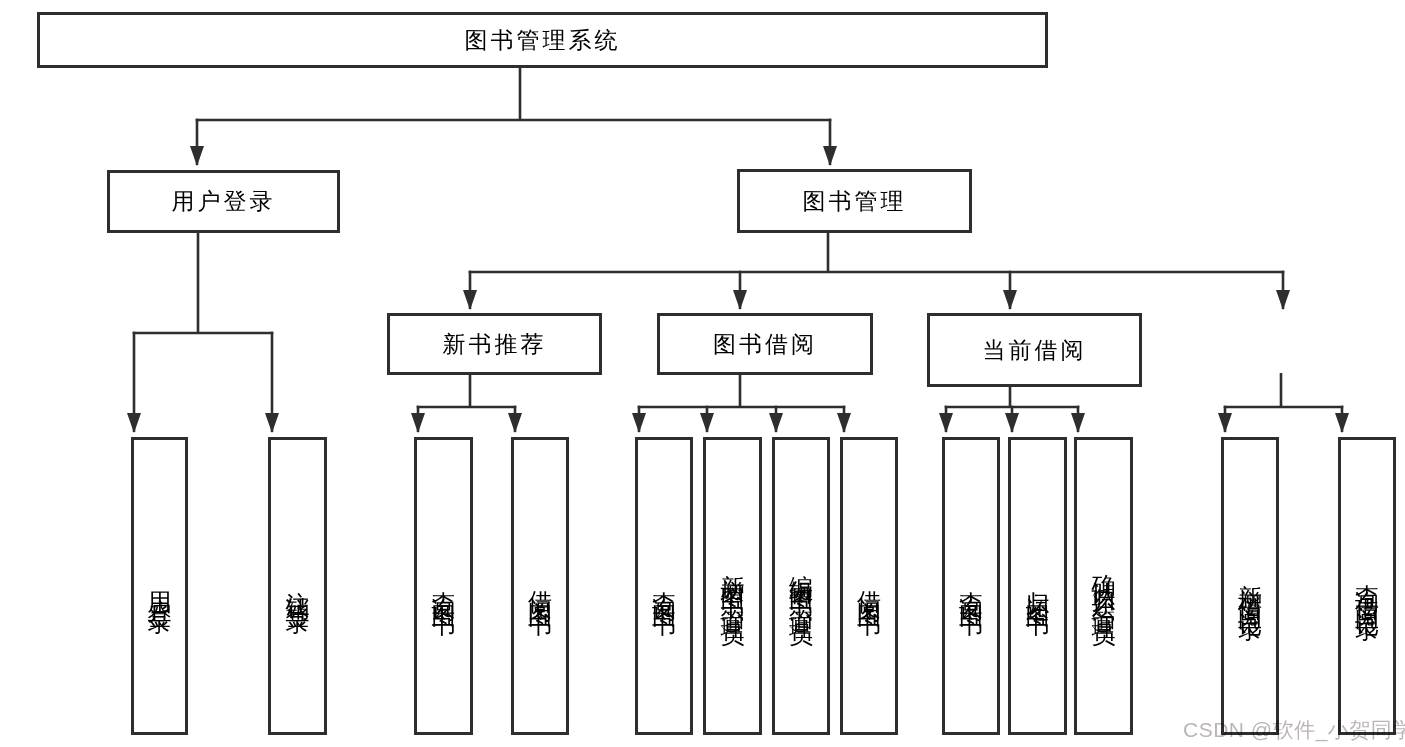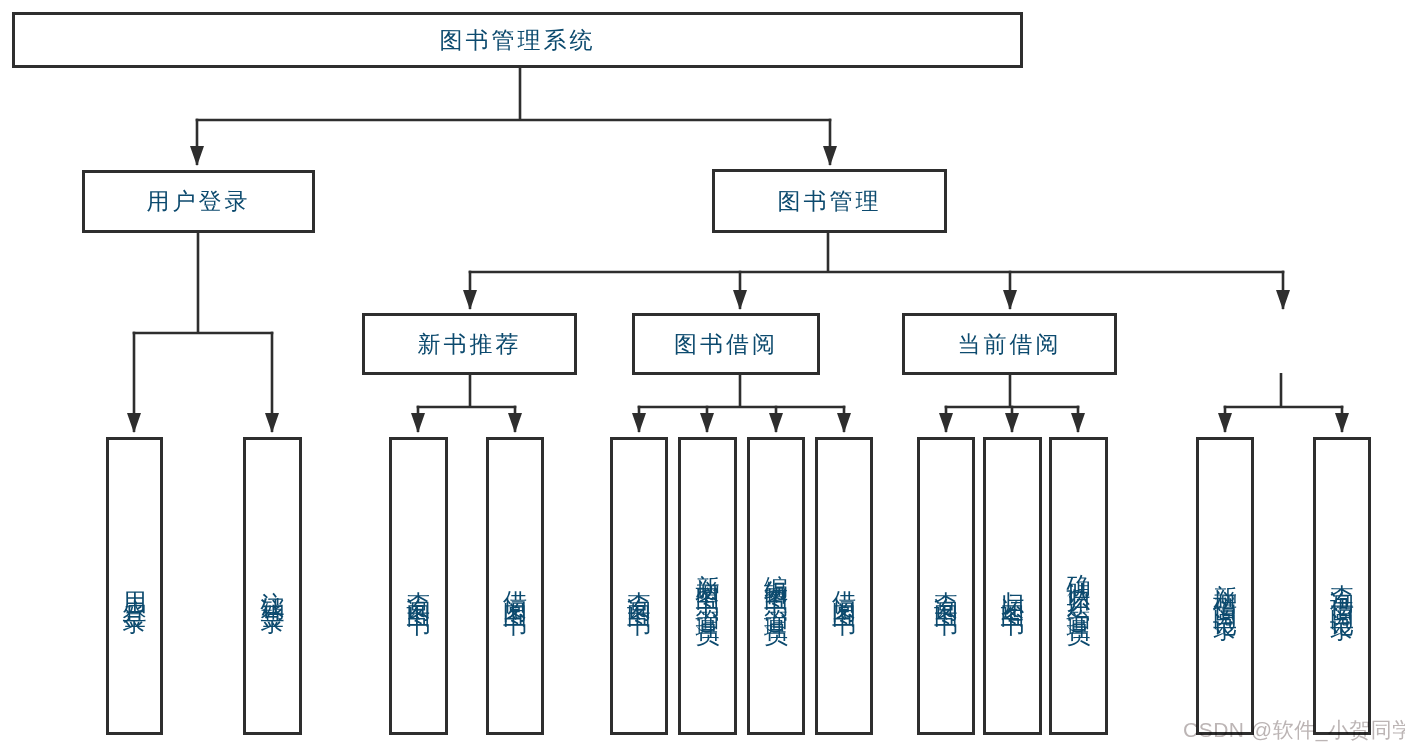--- a/index.html
+++ b/index.html
@@ -10,22 +10,23 @@
     font-family:"Liberation Sans","DejaVu Sans",sans-serif;
     overflow:hidden;
   }
   #connectors{position:absolute;left:0;top:0;z-index:1;}
   .node{
     position:absolute;
     box-sizing:border-box;
     background:#ffffff;
     border:3px solid #2e2e2e;
     display:flex;align-items:center;justify-content:center;
-    color:#0c4a6e;
+    color:#000000;
     z-index:2;
+    margin-left:25px;
   }
   .hnode{font-size:23px;letter-spacing:3px;}
   .root{font-size:23px;letter-spacing:3px;}
   .vnode{
     font-size:24px;
   }
   .vnode .vtext{
     writing-mode:vertical-rl;
     text-orientation:mixed;
     letter-spacing:7px;
@@ -104,24 +105,24 @@
   <div class="node hnode" style="left:82px;top:170px;width:233px;height:63px;">
     <span>用户登录</span>
   </div>
   <div class="node hnode" style="left:712px;top:169px;width:235px;height:64px;text-align:right;">
     <span>图书管理</span>
   </div>
 
   <div class="node hnode" style="left:362px;top:313px;width:215px;height:62px;font-family:Liberation Mono, monospace;">
     <span>新书推荐</span>
   </div>
-  <div class="node hnode" style="left:632px;top:313px;width:188px;height:62px;">
+  <div class="node hnode" style="left:632px;top:313px;width:216px;height:62px;">
     <span>图书借阅</span>
   </div>
-  <div class="node hnode" style="left:902px;top:313px;width:215px;height:62px;">
+  <div class="node hnode" style="left:902px;top:313px;width:215px;height:74px;">
     <span>当前借阅</span>
   </div>
 
   <div class="node vnode" style="left:106px;top:437px;width:57px;height:298px;">
     <span class="vtext">用户登录</span>
   </div>
   <div class="node vnode" style="left:243px;top:437px;width:59px;height:298px;">
     <span class="vtext">注销登录</span>
   </div>
 

